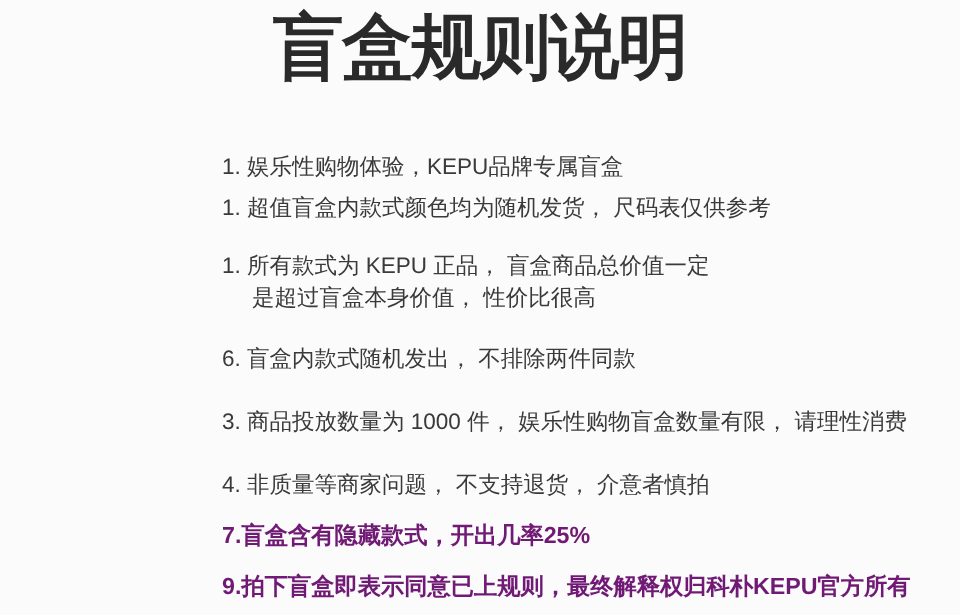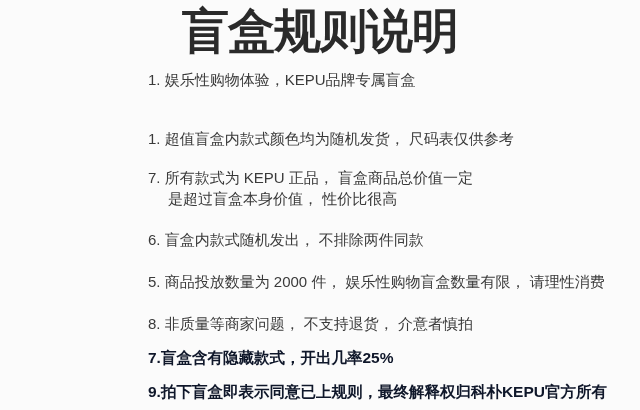--- a/index.html
+++ b/index.html
@@ -37,42 +37,42 @@
     font-size: 15px;
     line-height: 21px;
     color: #3a3a3a;
     white-space: pre;           
     padding-left: 20px;         
     text-indent: -20px;
   }
   .rule.emphasis {
     font-weight: 700;
     font-size: 15.5px;
-    color: #0f172a;
+    color: #701a75;
   }
 </style>
 </head>
 <body>
 
 <div class="poster">
 
   <h1 class="poster-title">盲盒规则说明</h1>
 
   <div>
-    <div class="rule" style="top:69px">1. 娱乐性购物体验，KEPU品牌专属盲盒</div>
+    <div class="rule" style="top:101px">1. 娱乐性购物体验，KEPU品牌专属盲盒</div>
 
     <div class="rule" style="top:128px">1. 超值盲盒内款式颜色均为随机发货， 尺码表仅供参考</div>
 
-    <div class="rule" style="top:167px">7. 所有款式为 KEPU 正品， 盲盒商品总价值一定
+    <div class="rule" style="top:167px">1. 所有款式为 KEPU 正品， 盲盒商品总价值一定
 是超过盲盒本身价值， 性价比很高</div>
 
     <div class="rule" style="top:229px">6. 盲盒内款式随机发出， 不排除两件同款</div>
 
-    <div class="rule" style="top:271px">5. 商品投放数量为 2000 件， 娱乐性购物盲盒数量有限， 请理性消费</div>
+    <div class="rule" style="top:271px">3. 商品投放数量为 1000 件， 娱乐性购物盲盒数量有限， 请理性消费</div>
 
-    <div class="rule" style="top:313px">8. 非质量等商家问题， 不支持退货， 介意者慎拍</div>
+    <div class="rule" style="top:313px">4. 非质量等商家问题， 不支持退货， 介意者慎拍</div>
 
     <div class="rule emphasis" style="top:347px">7.盲盒含有隐藏款式，开出几率25%</div>
 
     <div class="rule emphasis" style="top:381px">9.拍下盲盒即表示同意已上规则，最终解释权归科朴KEPU官方所有</div>
   </div>
 
 </div>
 
 </body></html>

